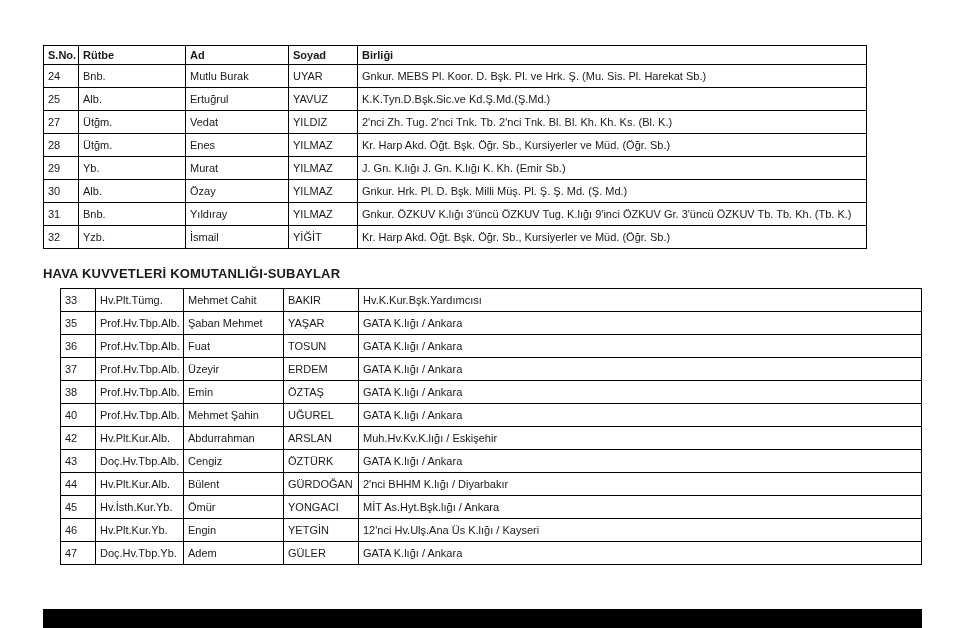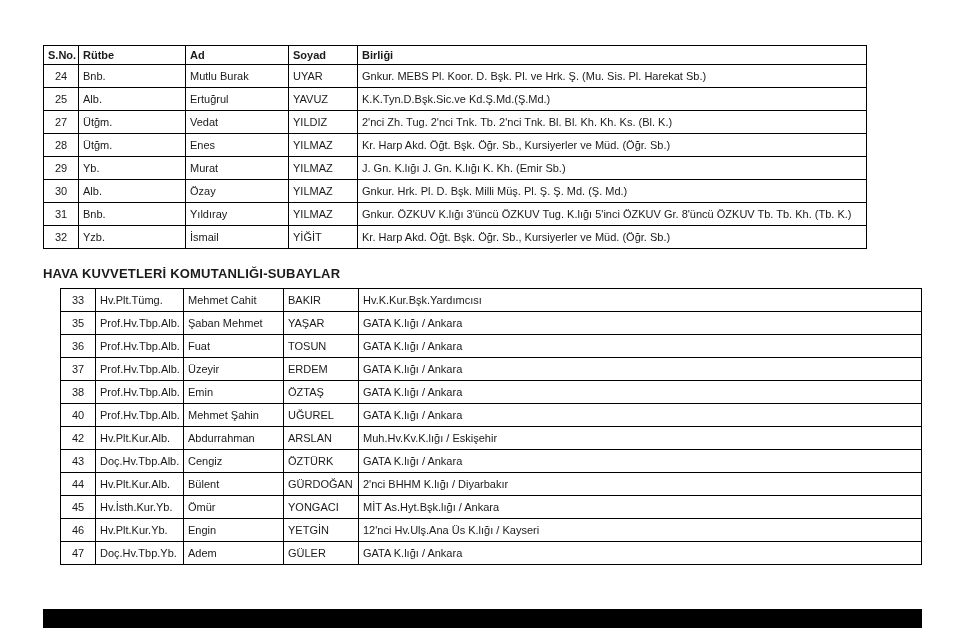--- a/index.html
+++ b/index.html
@@ -29,21 +29,21 @@
     overflow: hidden;
     vertical-align: middle;
     height: 18px;
     line-height: 14px;
   }
   table.tbl th {
     font-weight: bold;
     text-align: left;
     height: 13px;
   }
-  table.tbl td.col0 { text-align: center; }
+  table.tbl td.col0 { text-align: left; }
   .tbl1 { left: 43px; top: 45px; width: 824px; }
   .tbl1 .c0 { width: 35px; }
   .tbl1 .c1 { width: 107px; }
   .tbl1 .c2 { width: 103px; }
   .tbl1 .c3 { width: 69px; }
   .tbl1 .c4 { width: auto; }
   .tbl2 { left: 60px; top: 288px; width: 862px; }
   .tbl2 .c0 { width: 35px; }
   .tbl2 .c1 { width: 88px; }
   .tbl2 .c2 { width: 100px; }
@@ -130,21 +130,21 @@
           <td class="col1">Alb.</td>
           <td class="col2">Özay</td>
           <td class="col3">YILMAZ</td>
           <td class="col4">Gnkur. Hrk. Pl. D. Bşk. Milli Müş. Pl. Ş. Ş. Md. (Ş. Md.)</td>
         </tr>
         <tr>
           <td class="col0">31</td>
           <td class="col1">Bnb.</td>
           <td class="col2">Yıldıray</td>
           <td class="col3">YILMAZ</td>
-          <td class="col4">Gnkur. ÖZKUV K.lığı 3'üncü ÖZKUV Tug. K.lığı 5'inci ÖZKUV Gr. 8'üncü ÖZKUV Tb. Tb. Kh. (Tb. K.)</td>
+          <td class="col4">Gnkur. ÖZKUV K.lığı 3'üncü ÖZKUV Tug. K.lığı 9'inci ÖZKUV Gr. 3'üncü ÖZKUV Tb. Tb. Kh. (Tb. K.)</td>
         </tr>
         <tr>
           <td class="col0">32</td>
           <td class="col1">Yzb.</td>
           <td class="col2">İsmail</td>
           <td class="col3">YİĞİT</td>
           <td class="col4">Kr. Harp Akd. Öğt. Bşk. Öğr. Sb., Kursiyerler ve Müd. (Öğr. Sb.)</td>
         </tr>
       </tbody>
   </table>

